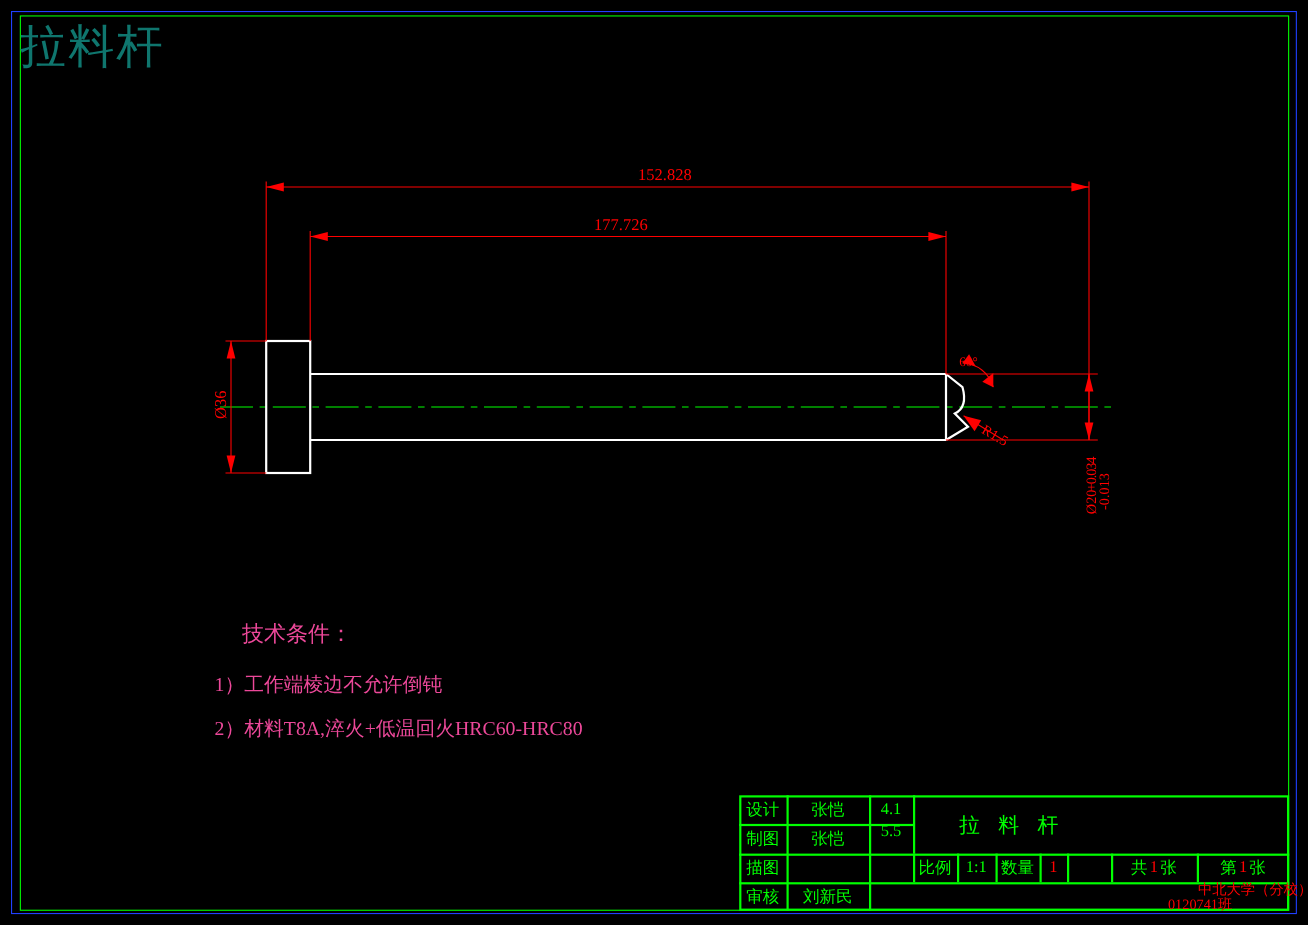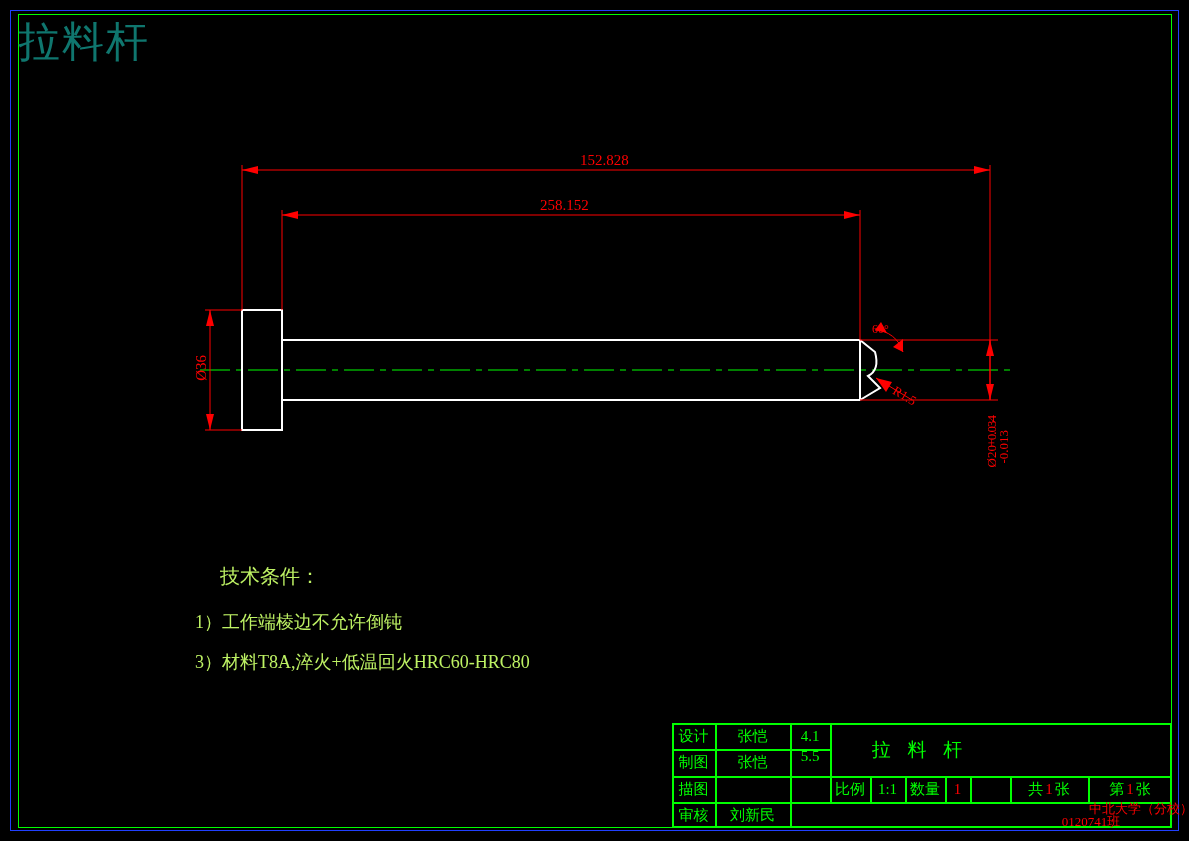--- a/index.html
+++ b/index.html
@@ -28,21 +28,21 @@
   left: 18px; top: 14px;
   font-family: "KaiTi","SimSun",serif;
   font-size: 42px;
   color: #0f766e;
   letter-spacing: 2px;
 }
 .dim-text { color: #ff0000; font-size: 15px; position: absolute; }
 .part-line { stroke: #ffffff; fill: none; stroke-width: 2; }
 .dim-line { stroke: #ff0000; fill: none; stroke-width: 1; }
 .center-line { stroke: #00ff00; fill: none; stroke-width: 1; stroke-dasharray: 30 6 6 6; }
-.tech-text { color: #bef264; font-size: 18px; position: absolute; font-family: "SimSun","KaiTi",serif; }
+.tech-text { color: #ec4899; font-size: 18px; position: absolute; font-family: "SimSun","KaiTi",serif; }
 .tb { position: absolute; border: 1px solid #00ff00; }
 .tb-cell { color: #00ff00; font-size: 15px; display: flex; align-items: center; justify-content: center; position: absolute; }
 .tb-cell-red { color: #ff0000; font-size: 15px; display: flex; align-items: center; justify-content: center; position: absolute; }
 .vertical-text { writing-mode: vertical-rl; transform: rotate(180deg); }
 </style>
 </head>
 <body>
 
 <div class="frame-outer"></div>
 <div class="frame-inner"></div>
@@ -87,34 +87,34 @@
   <polygon fill="#ff0000" points="876,378 892,382 886,392"></polygon>
 
   <line class="dim-line" x1="860" y1="340" x2="998" y2="340"></line>
   <line class="dim-line" x1="860" y1="400" x2="998" y2="400"></line>
   <line class="dim-line" x1="990" y1="340" x2="990" y2="400"></line>
   <polygon fill="#ff0000" points="990,340 986,356 994,356"></polygon>
   <polygon fill="#ff0000" points="990,400 986,384 994,384"></polygon>
 </svg>
 
 <div class="dim-text" style="left:580px;top:152px;">152.828</div>
-<div class="dim-text" style="left:540px;top:197px;">258.152</div>
+<div class="dim-text" style="left:540px;top:197px;">177.726</div>
 <div class="dim-text vertical-text" style="left:193px;top:355px;">Ø36</div>
 <div class="dim-text" style="left:872px;top:322px;font-size:12px;">60°</div>
 <div class="dim-text" style="left:892px;top:388px;font-size:13px;transform:rotate(30deg);">R1.5</div>
 
 <div class="dim-text vertical-text" style="left:996px;top:430px;font-size:13px;">-0.013</div>
 <div class="dim-text vertical-text" style="left:984px;top:445px;font-size:13px;">Ø20</div>
 <div class="dim-text vertical-text" style="left:984px;top:416px;font-size:13px;letter-spacing:-1px;">
   <span>+0.034</span>
 </div>
 
 <div class="tech-text" style="left:220px;top:563px;font-size:20px;">技术条件：</div>
 <div class="tech-text" style="left:195px;top:610px;">1）工作端棱边不允许倒钝</div>
-<div class="tech-text" style="left:195px;top:650px;">3）材料T8A,淬火+低温回火HRC60-HRC80</div>
+<div class="tech-text" style="left:195px;top:650px;">2）材料T8A,淬火+低温回火HRC60-HRC80</div>
 
 <div>
 
   <div class="tb" style="left:672px;top:723px;width:500px;height:105px;border-width:2px;"></div>
 
   <div class="tb" style="left:715px;top:723px;width:0;height:105px;"></div>
   <div class="tb" style="left:790px;top:723px;width:0;height:105px;"></div>
   <div class="tb" style="left:830px;top:723px;width:0;height:53px;"></div>
   <div class="tb" style="left:830px;top:776px;width:0;height:26px;"></div>
   <div class="tb" style="left:870px;top:776px;width:0;height:26px;"></div>

